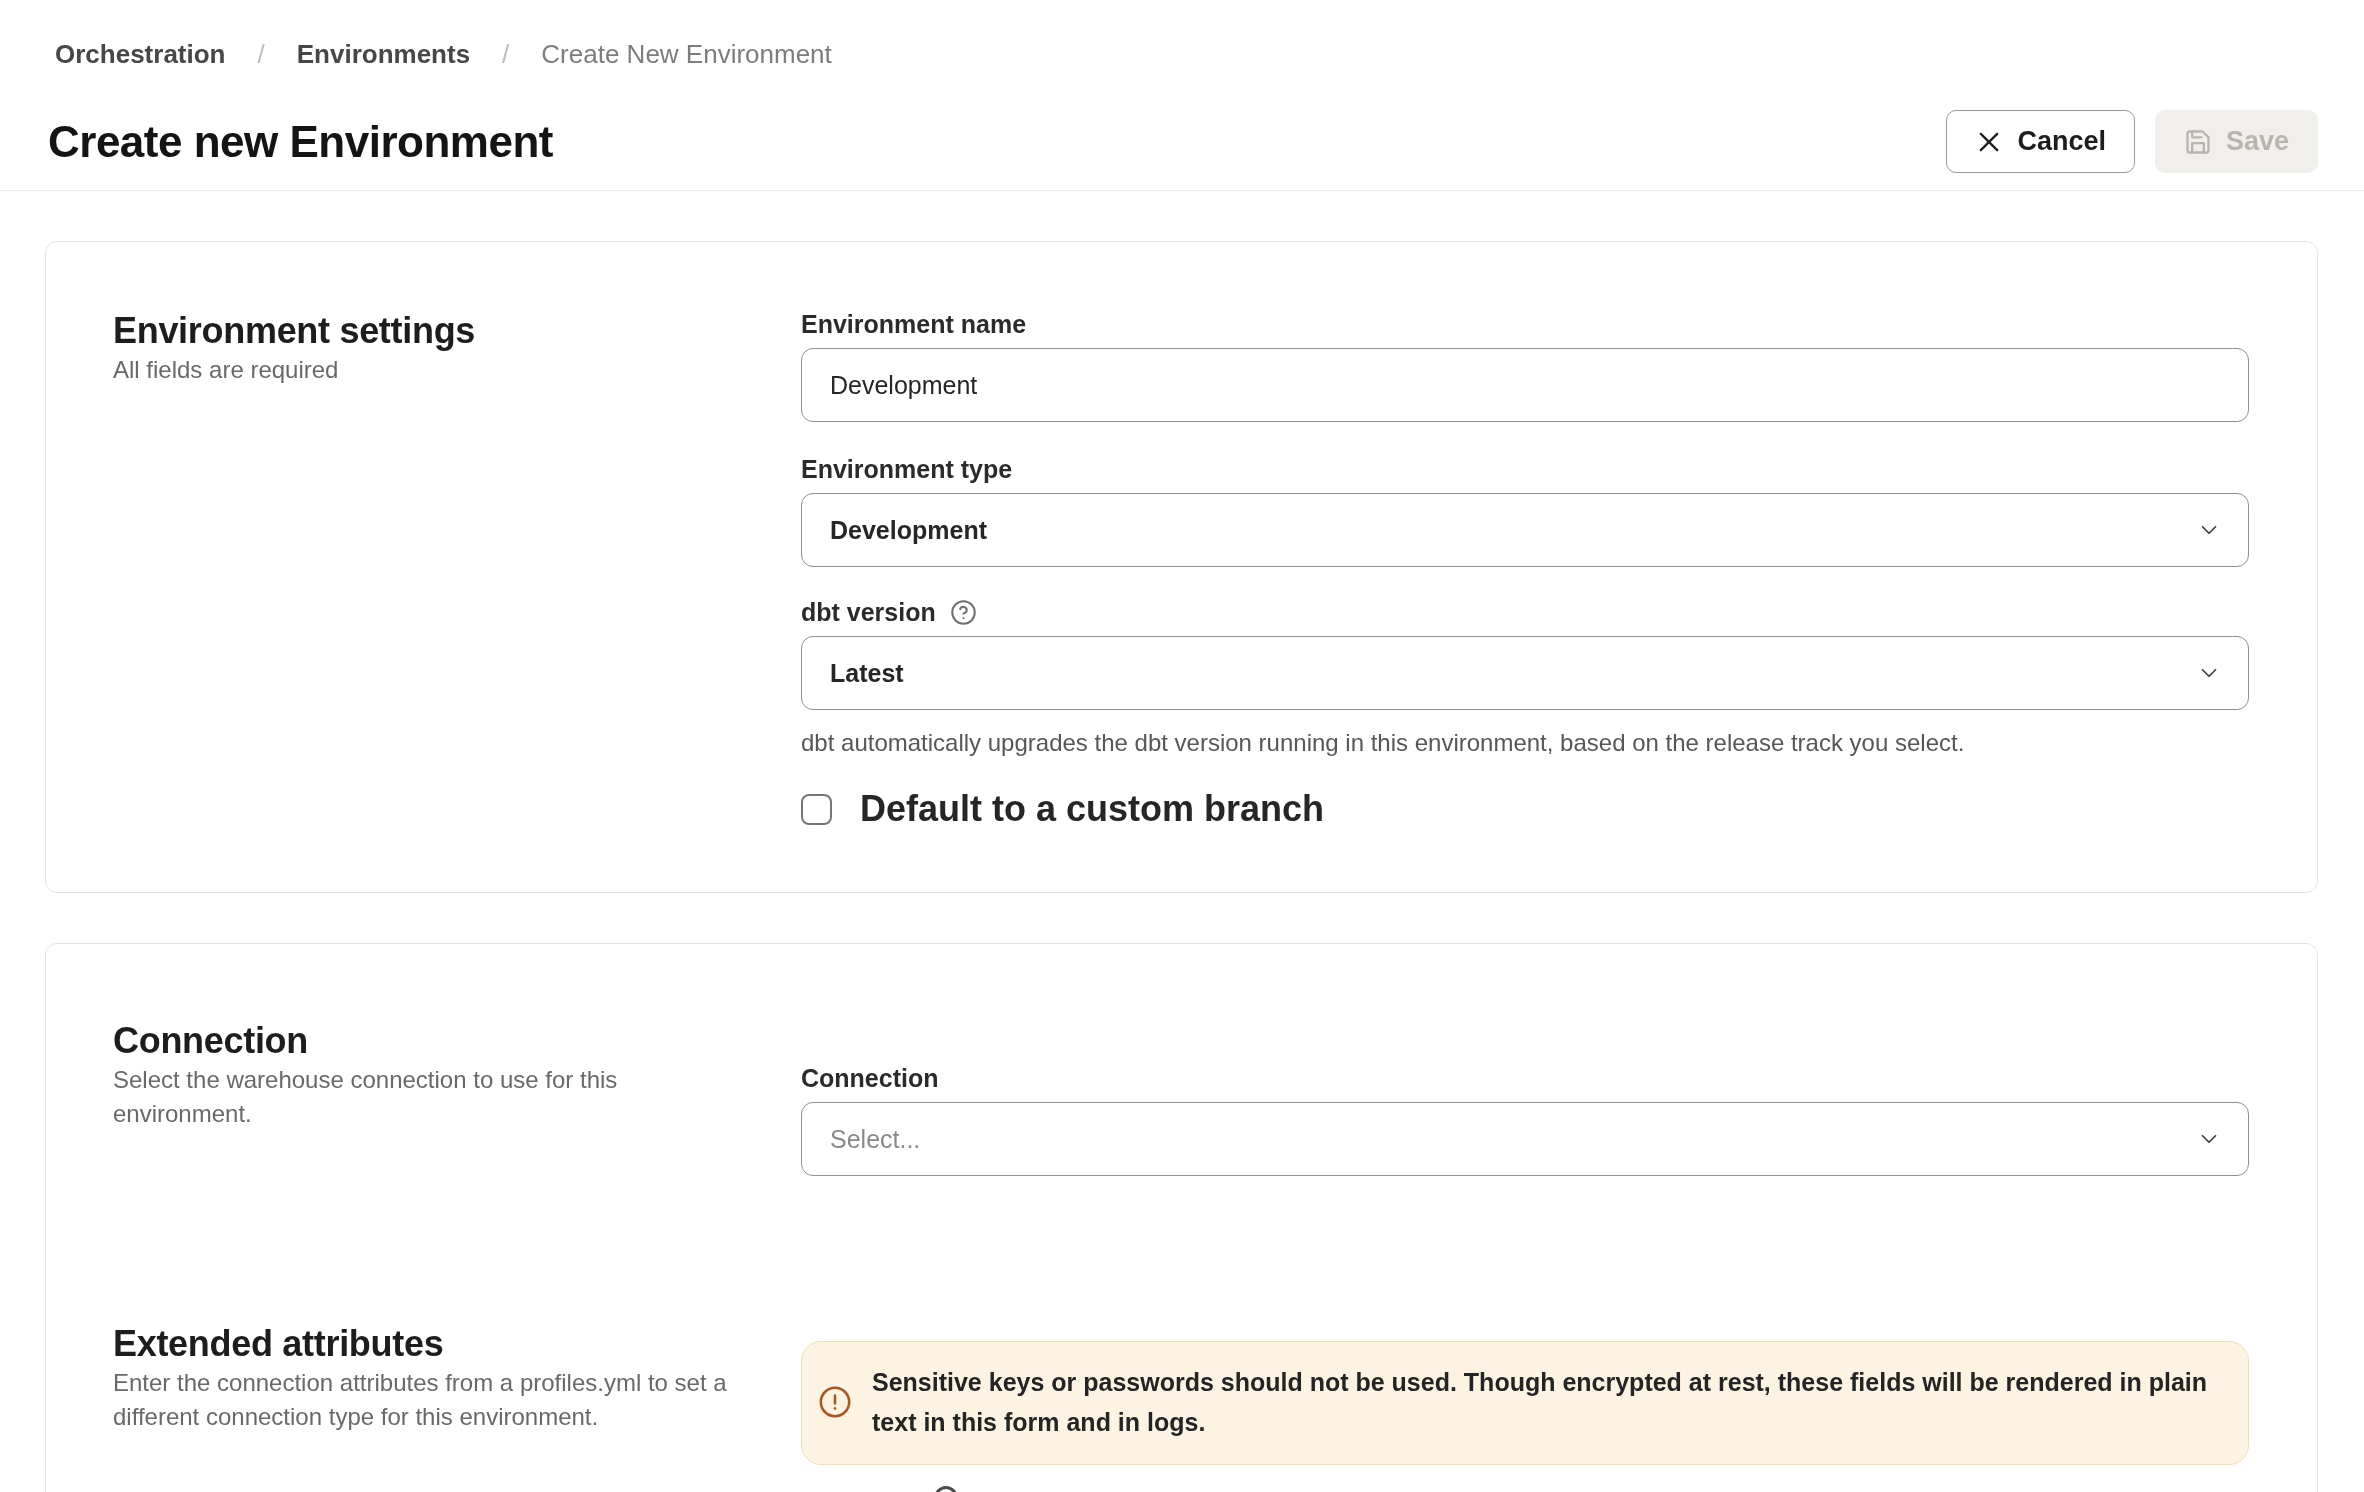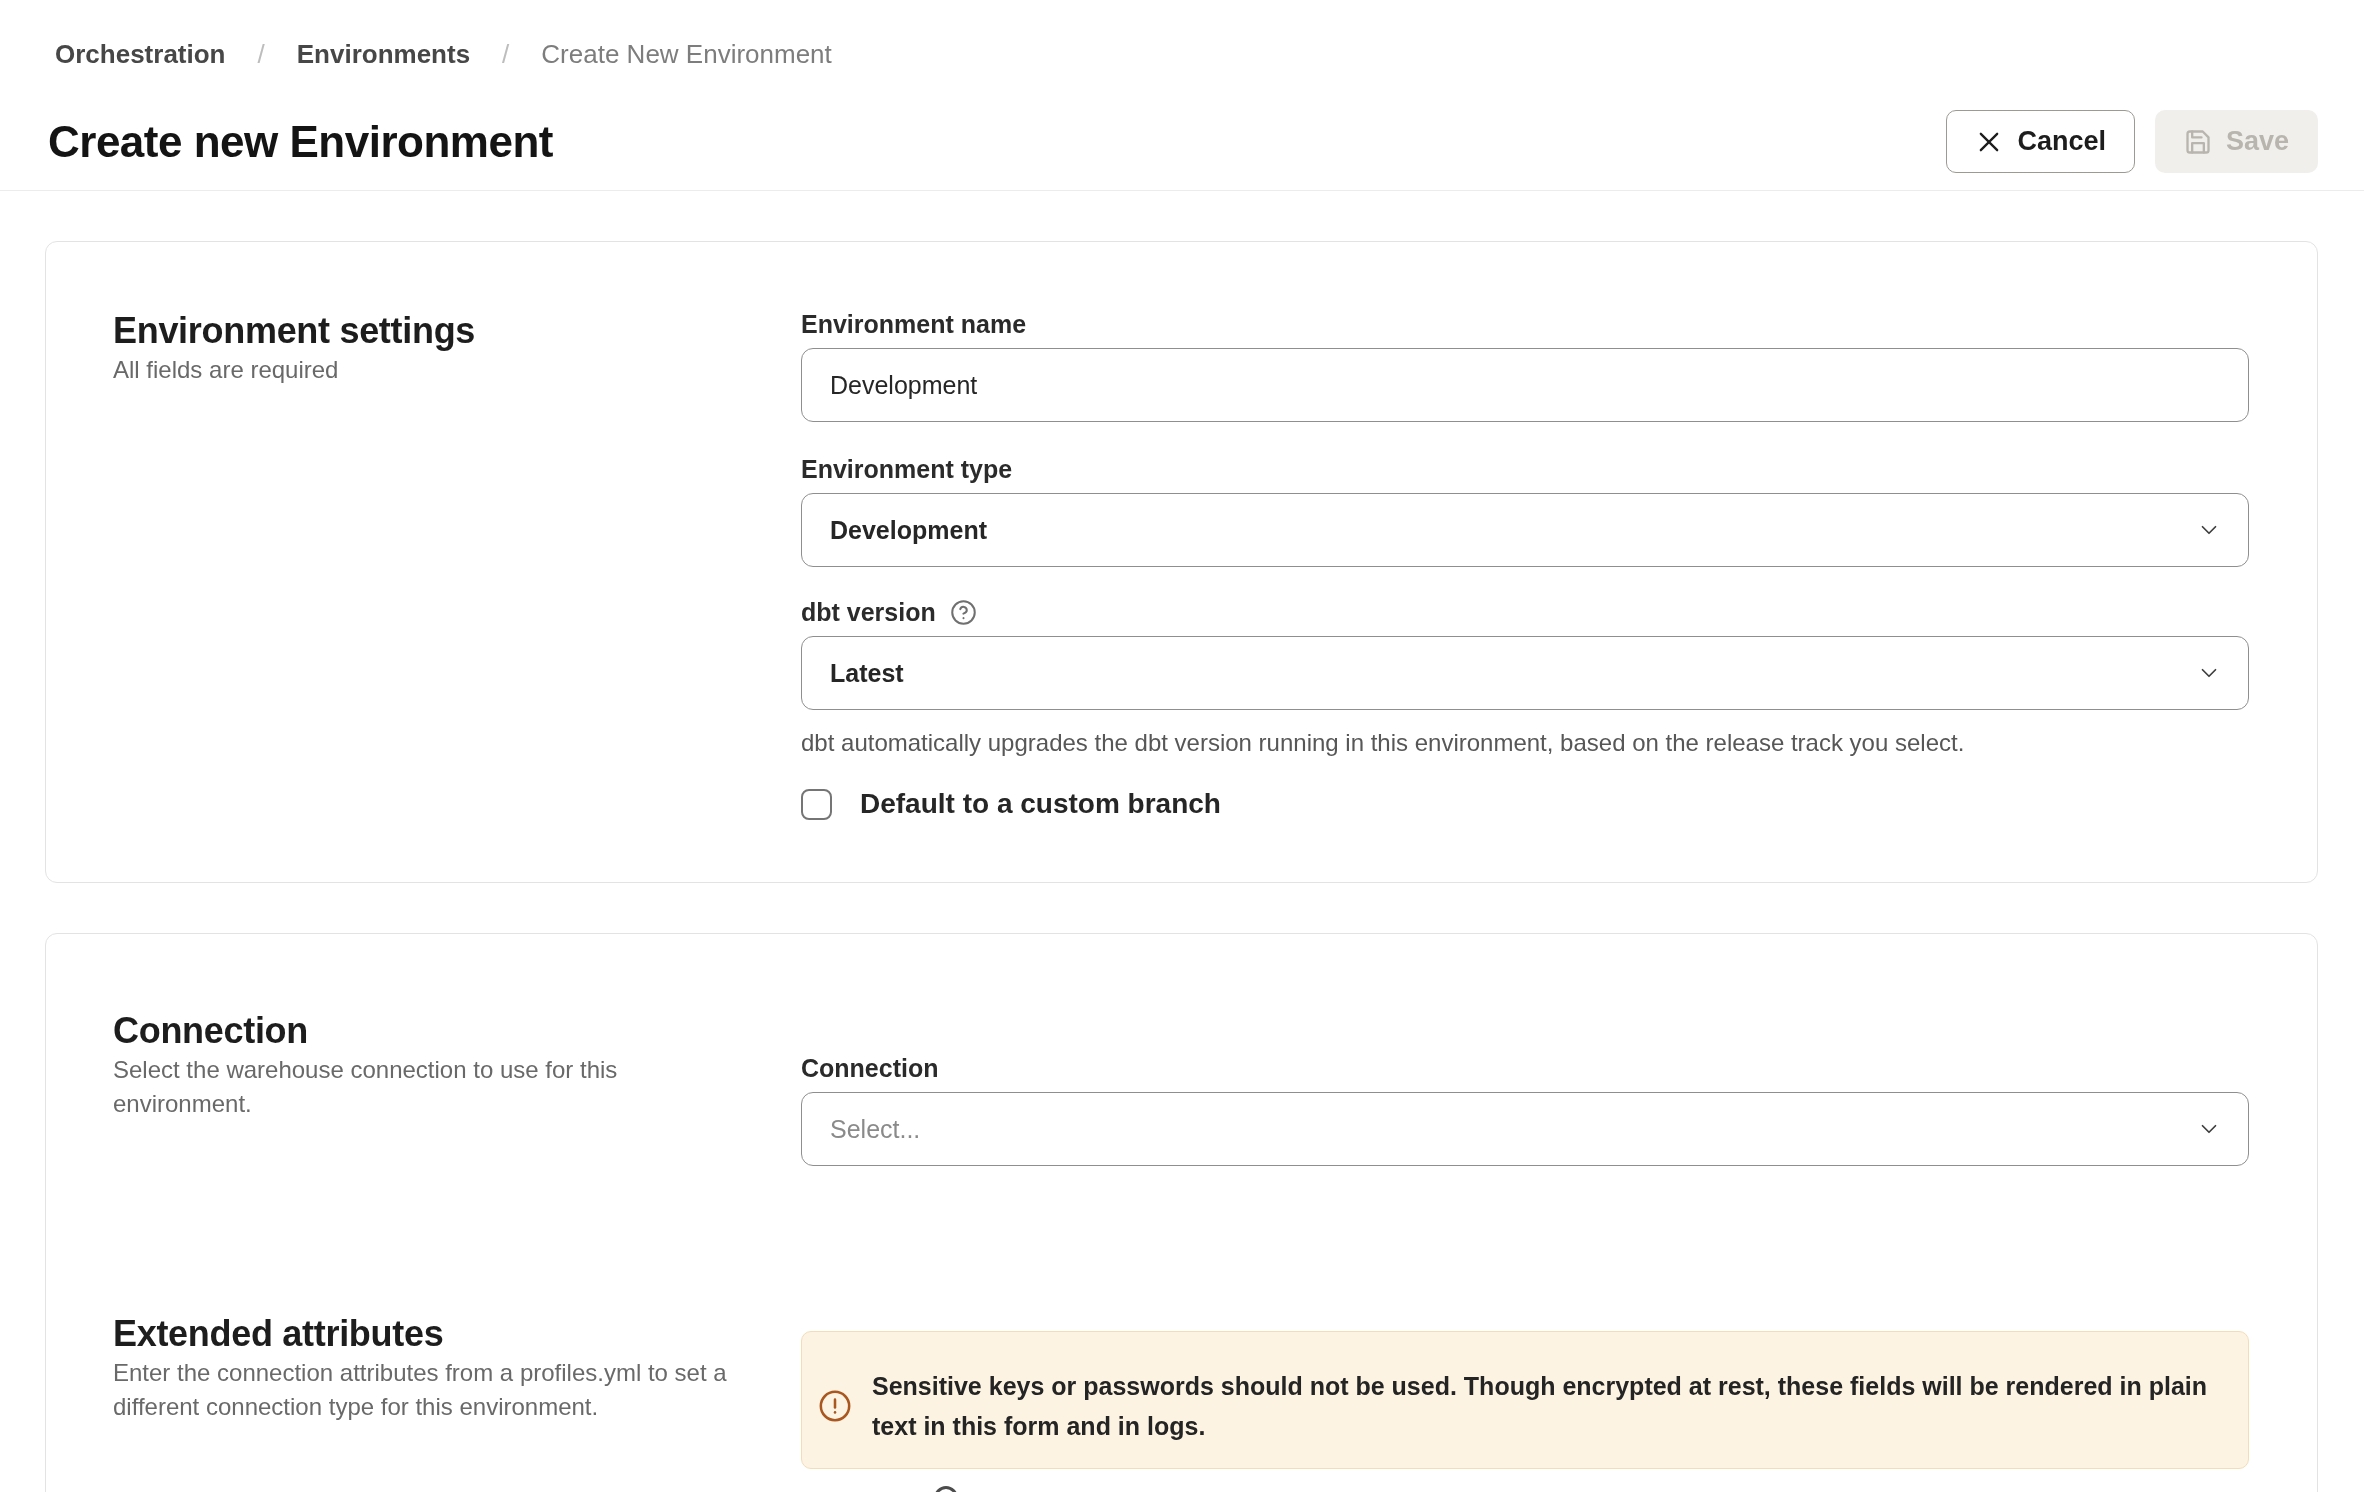--- a/index.html
+++ b/index.html
@@ -46,26 +46,26 @@
   .select{width:100%;height:74px;border:1.5px solid var(--input-border);border-radius:12px;background:#fff;
       display:flex;align-items:center;justify-content:space-between;padding:0 26px 0 28px;cursor:pointer;}
   .select-value{font-size:25px;font-weight:700;color:#262626;}
   .select-placeholder{font-size:25px;font-weight:400;color:#8a8a8a;}
   .chevron{color:#3f3f3f;}
   .mt-32{margin-top:32px;}
   .mt-30{margin-top:30px;}
   .helper-text{margin-top:18px;font-size:24px;line-height:30px;color:#575757;}
   .checkbox-row{margin-top:30px;display:flex;align-items:center;gap:28px;}
   .checkbox{width:31px;height:31px;border:2px solid #757575;border-radius:8px;background:#fff;cursor:pointer;flex:0 0 auto;}
-  .checkbox-label{font-size:28px;font-weight:600;color:#262626;cursor:pointer;}
+  .checkbox-label{font-size:36px;font-weight:600;color:#262626;cursor:pointer;}
   
   .conn-right{padding-top:44px;}
   .row-ext{margin-top:146px;}
-  .alert{margin-top:19px;background:var(--warning-bg);border:1.5px solid var(--warning-border);border-radius:10px;
-      display:flex;align-items:center;gap:20px;padding:34px 40px 22px 16px;}
+  .alert{margin-top:19px;background:var(--warning-bg);border:1.5px solid var(--warning-border);border-radius:20px;
+      display:flex;align-items:center;gap:20px;padding:20px 40px 22px 16px;}
   .alert-icon{flex:0 0 auto;color:var(--warning-icon);}
   .alert-text{font-size:25px;line-height:40px;font-weight:600;color:#242424;max-width:1360px;}
   
   .cutoff-circle{position:absolute;left:934px;top:1486px;width:24px;height:24px;border:3px solid #4c4c4c;border-radius:50%;background:#fff;}
 </style>
 </head>
 <body>
 
 <div class="header">
   <div class="breadcrumb">

